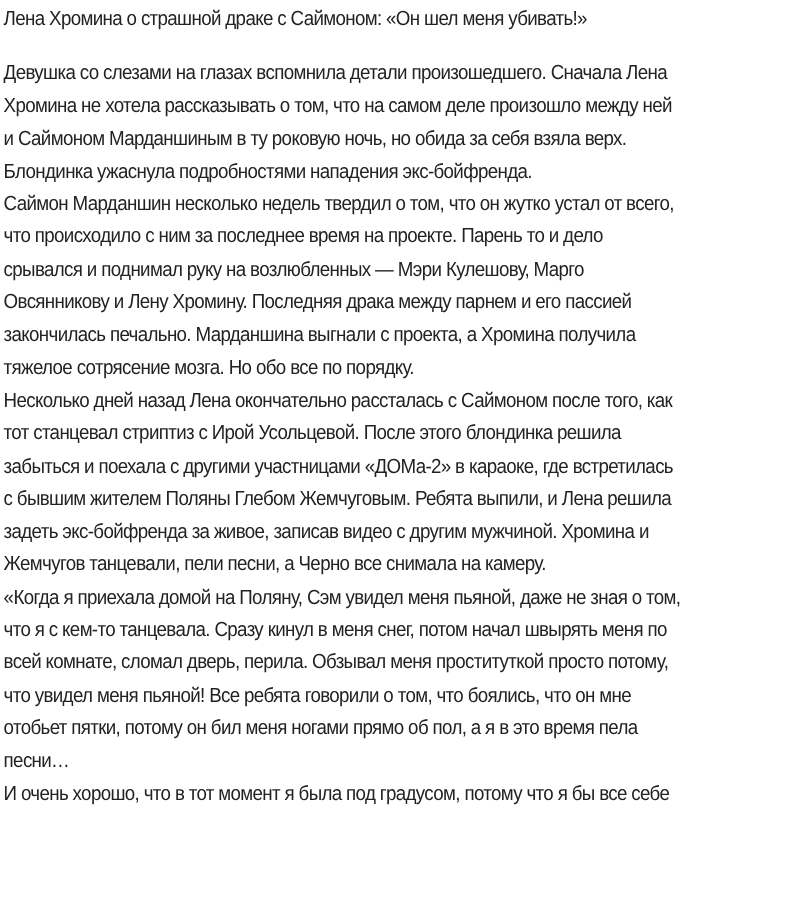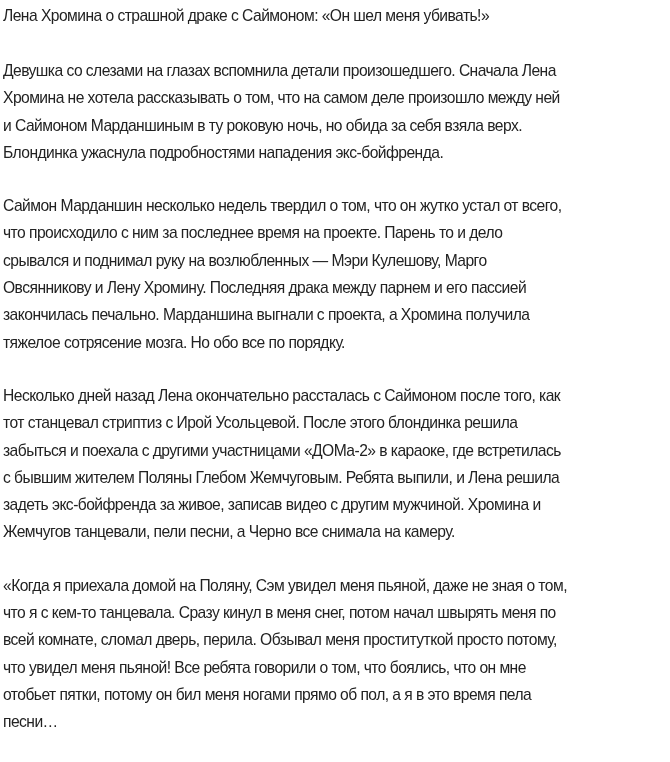--- a/index.html
+++ b/index.html
@@ -13,30 +13,30 @@
   }
   .title {
     font-size: 17px; line-height: 31px; margin: 0; height: 31px;
     white-space: nowrap; letter-spacing: -0.6px;
     transform: scaleX(0.92); transform-origin: 0 0; font-weight: normal;
   }
   p {
     margin: 0; font-size: 17px; line-height: 27.3px;
     letter-spacing: -0.6px;
   }
-  .para { margin-top: 26px; }
+  .para { }
   .line { display: block; white-space: nowrap; transform: scaleX(0.92); transform-origin: 0 0; height: 27.3px; }
 </style>
 </head>
 <body>
 
 <div class="article">
   <h1 class="title">Лена Хромина о страшной драке с Саймоном: «Он шел меня убивать!»</h1>
 
-  <p class="para" style="margin-top:26px">
+  <p class="para" style="margin-top:16px">
     <span class="line">Девушка со слезами на глазах вспомнила детали произошедшего. Сначала Лена</span>
     <span class="line">Хромина не хотела рассказывать о том, что на самом деле произошло между ней</span>
     <span class="line">и Саймоном Марданшиным в ту роковую ночь, но обида за себя взяла верх.</span>
     <span class="line">Блондинка ужаснула подробностями нападения экс-бойфренда.</span>
   </p>
 
   <p class="para">
     <span class="line">Саймон Марданшин несколько недель твердил о том, что он жутко устал от всего,</span>
     <span class="line">что происходило с ним за последнее время на проекте. Парень то и дело</span>
     <span class="line">срывался и поднимал руку на возлюбленных — Мэри Кулешову, Марго</span>

